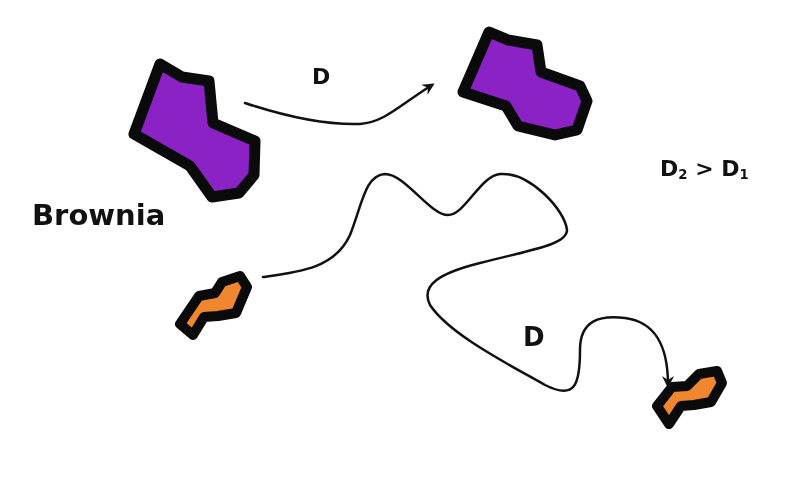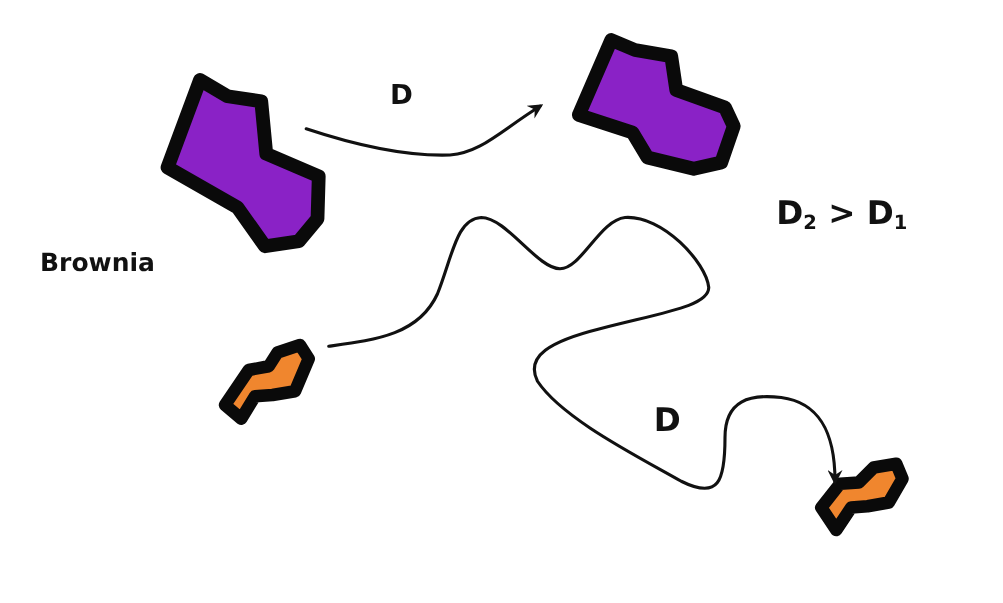--- a/index.html
+++ b/index.html
@@ -33,16 +33,16 @@
          C405,174 430,215 448,215 C465,215 480,176 500,174
          C530,172 565,210 567,230 C567,245 530,250 480,263
          C440,273 420,285 430,305 C450,335 510,365 545,385
          C575,400 580,385 580,350 C580,320 600,315 625,318
          C655,322 668,345 668,385" fill="none" stroke="#111" stroke-width="2.5" stroke-linecap="round" marker-end="url(#arrowhead)"></path>
   </svg>
 
   <div class="lbl" style="left:312px;top:64px;font-size:22px;">D</div>
   <div class="lbl" style="left:523px;top:322px;font-size:26px;">D</div>
 
-  <div class="lbl" style="left:621px;top:156px;font-size:26px;"><span>D</span><sub>2</sub> <span>&gt;</span> <span>D</span><sub>1</sub></div>
+  <div class="lbl" style="left:660px;top:156px;font-size:22px;"><span>D</span><sub>2</sub> <span>&gt;</span> <span>D</span><sub>1</sub></div>
 
-  <div class="lbl" style="left:32px;top:198px;font-size:20px;">Brownia</div>
+  <div class="lbl" style="left:32px;top:198px;font-size:29px;">Brownia</div>
 </div>
 
 </body></html>

